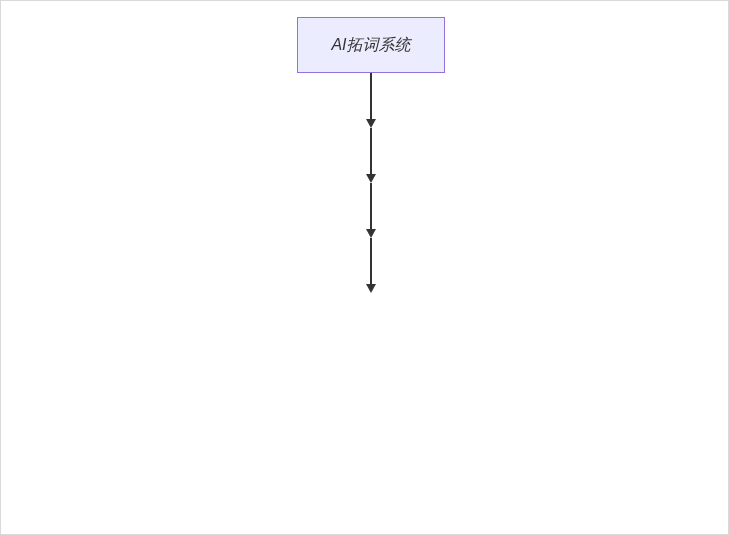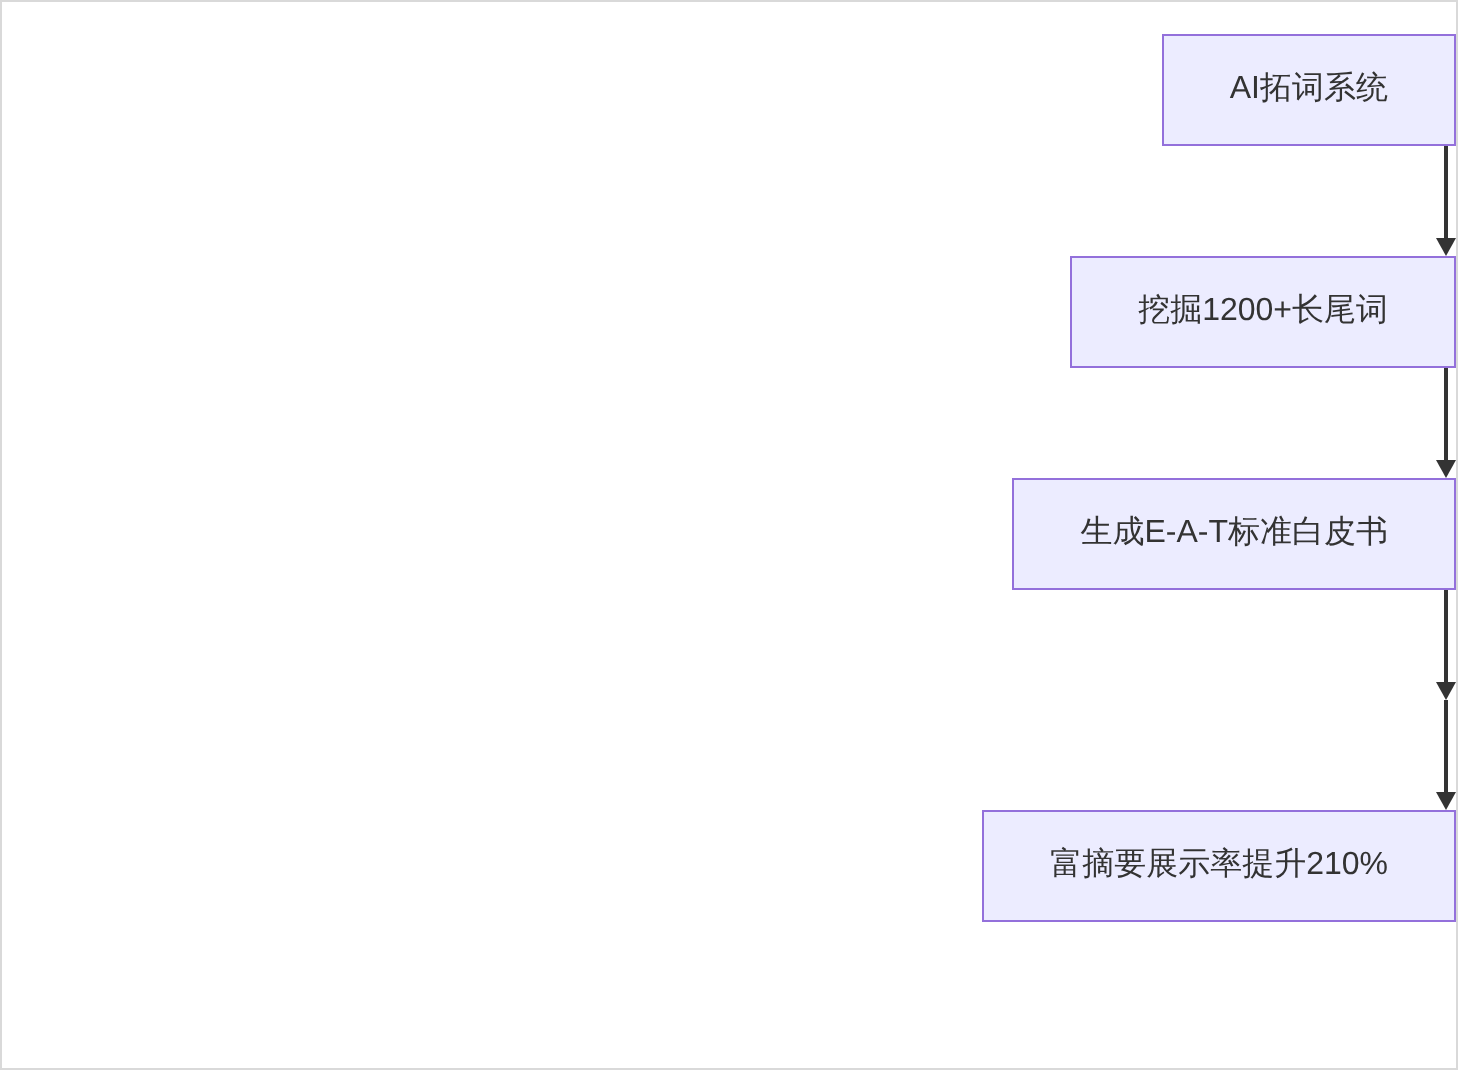--- a/index.html
+++ b/index.html
@@ -18,21 +18,22 @@
     overflow: hidden;
   }
   .flowchart {
     box-sizing: border-box;
     width: 100%;
     height: 100%;
     padding-top: 16px;
     padding-left: 13px; 
     display: flex;
     flex-direction: column;
-    align-items: flex-end;
+    align-items: center;
+    font-style: italic;
   }
   .flow-node {
     box-sizing: border-box;
     background: var(--node-fill, #ececff);
     border: 1px solid var(--node-border, #9370db);
     color: var(--text, #333333);
     font-size: 16px;
     line-height: 20px;
     padding: 17px 33px;
     min-height: 54px;
@@ -68,36 +69,33 @@
 <div class="screen" style="--node-fill: #ececff; --node-border: #9370db; --arrow: #333333; --text: #333333; --bg: #ffffff;">
   <div class="flowchart">
 
     <div class="flow-node">AI拓词系统</div>
 
     <div class="flow-arrow">
       <div class="line"></div>
       <div class="head"></div>
     </div>
 
-    <div class="flow-node">挖掘1200+长尾词</div>
-
-    <div class="flow-arrow">
-      <div class="line"></div>
-      <div class="head"></div>
-    </div>
-
-    <div class="flow-node">生成E-A-T标准白皮书</div>
 
     <div class="flow-arrow">
       <div class="line"></div>
       <div class="head"></div>
     </div>
 
 
     <div class="flow-arrow">
       <div class="line"></div>
       <div class="head"></div>
     </div>
 
-    <div class="flow-node">富摘要展示率提升210%</div>
+
+    <div class="flow-arrow">
+      <div class="line"></div>
+      <div class="head"></div>
+    </div>
+
 
   </div>
 </div>
 
 </body></html>

